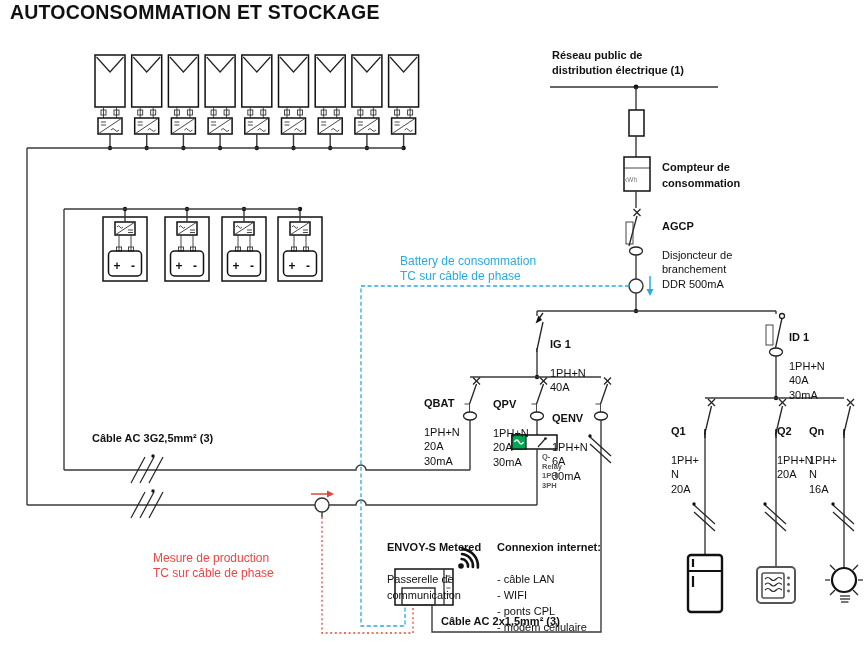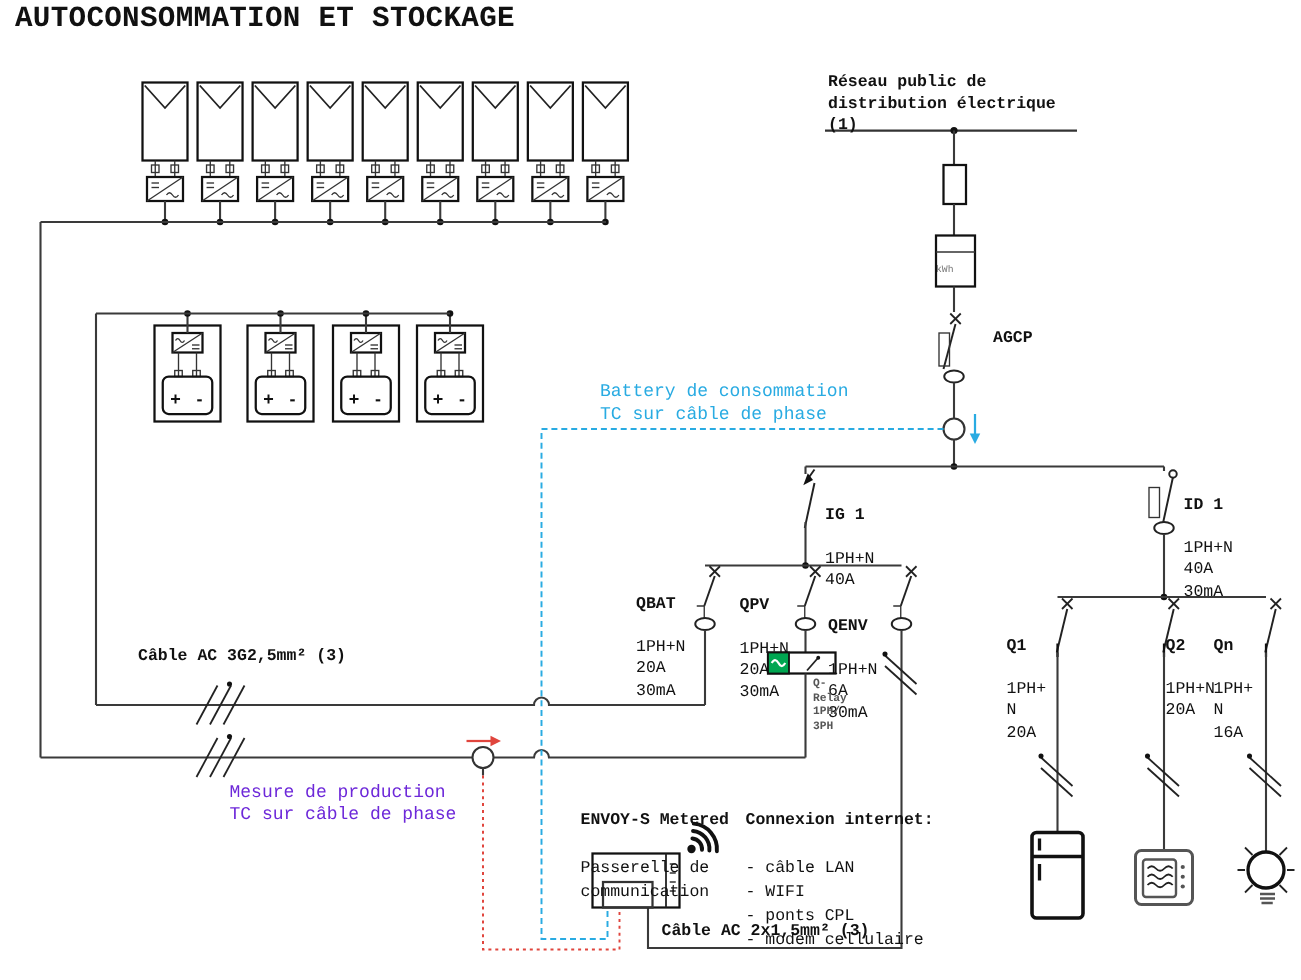--- a/index.html
+++ b/index.html
@@ -1,19 +1,19 @@
 <!DOCTYPE html>
 <html><head>
 <meta charset="utf-8">
 <style>
   html,body{margin:0;padding:0;background:#fff;}
   .canvas{position:relative;width:867px;height:653px;background:#fff;overflow:hidden;
           font-family:"Liberation Sans",sans-serif;color:#111;}
   svg{position:absolute;left:0;top:0;}
-  .lbl{position:absolute;font-size:11px;line-height:14.5px;white-space:pre-line;color:#111;font-family:Liberation Mono, monospace;}
+  .lbl{position:absolute;font-size:11px;line-height:14.5px;white-space:pre-line;color:#111;}
   .b{font-weight:bold;}
   .c{text-align:left;}
   .title{font-size:19.5px;font-weight:bold;letter-spacing:.2px;white-space:nowrap;}
   .m12{font-size:12px;line-height:15px;font-weight:normal;}
   .lh16{line-height:16px;}
   .relaytxt{font-size:7.5px;line-height:9.5px;font-weight:bold;color:#555;}
   .kwh{font-size:6.5px;color:#777;line-height:8px;}
   .sp{margin-left:6px;font-weight:normal;}
   
   .w{stroke:#3a3a3a;stroke-width:1.4;fill:none}
@@ -429,29 +429,34 @@
 
   <div class="lbl title" style="left:10px;top:5px;">AUTOCONSOMMATION ET STOCKAGE</div>
 
 
 
   <div class="lbl b c" style="left:552px;top:48px;width:170px;">Réseau public de
 distribution électrique (1)</div>
 
   <div class="lbl kwh c" style="left:624px;top:176px;width:26px;">kWh</div>
 
+  <div class="lbl b lh16" style="left:662px;top:159px;">Compteur de
+consommation</div>
 
   <div class="lbl" style="left:662px;top:204px;">
     <div class="b">AGCP</div>
+    <div>Disjoncteur de
+branchement
+DDR 500mA</div>
   </div>
 
   <div class="lbl m12 c" style="left: 400px; top: 254px; width: 182px; color: rgb(41, 171, 226);">Battery de consommation
 TC sur câble de phase</div>
 
-  <div class="lbl m12 c" style="left: 153px; top: 521px; width: 182px; color: #6d28d9;">Mesure de production
+  <div class="lbl m12 c" style="left: 153px; top: 551px; width: 182px; color: #ef4444;">Mesure de production
 TC sur câble de phase</div>
 
   <div class="lbl" style="left:550px;top:322px;">
     <div class="b">IG 1</div>
     <div>1PH+N
 40A</div>
   </div>
   <div class="lbl" style="left:789px;top:315px;">
     <div class="b">ID 1</div>
     <div>1PH+N

